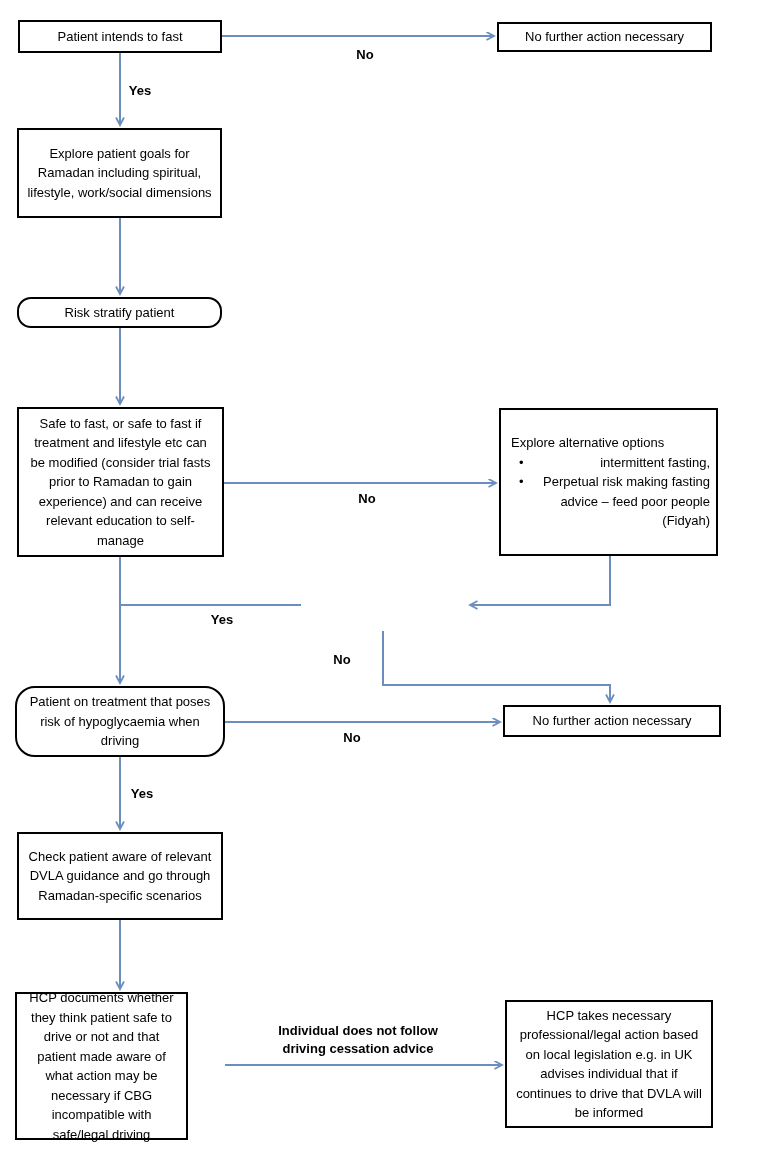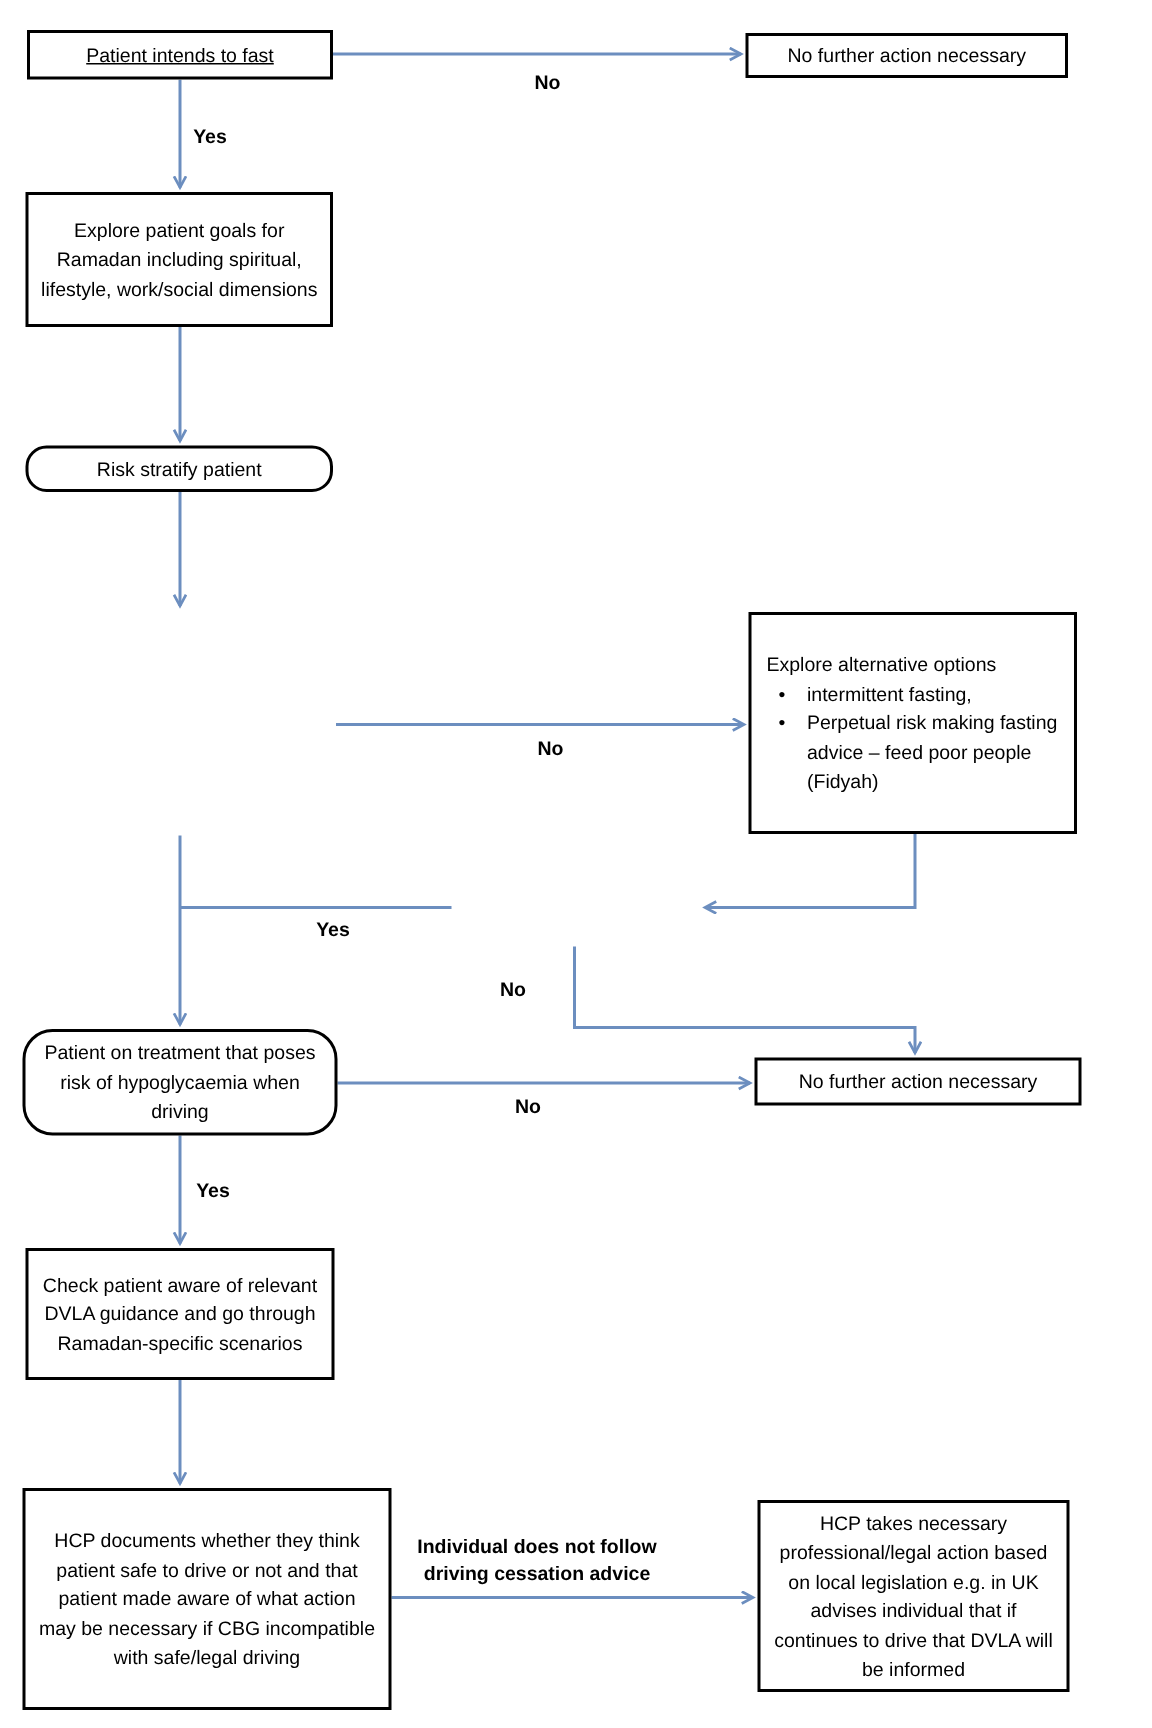--- a/index.html
+++ b/index.html
@@ -29,46 +29,46 @@
     justify-content: center;
     text-align: center;
     font-size: 13px;
     line-height: 1.5;
     padding: 2px 8px;
   }
   .box.list {
     flex-direction: column;
     align-items: flex-start;
     justify-content: center;
-    text-align: left;
+    text-align: right;
     padding: 4px 6px 4px 10px;
   }
   .box.list ul { margin: 0; padding: 0; list-style: none; }
   .box.list li { position: relative; padding-left: 27px; }
   .box.list li::before { content: "\2022"; position: absolute; left: 8px; }
   .edge-label {
     position: absolute;
     z-index: 2;
     font-size: 13px;
     font-weight: bold;
     line-height: 1.4;
     text-align: center;
   }
   
-  #node-patient-intends      { left: 18px;  top: 20px;   width: 204px; height: 33px; text-decoration: underline; }
+  #node-patient-intends      { left: 18px;  top: 20px;   width: 204px; height: 33px; }
   #node-no-action-top        { left: 497px; top: 22px;   width: 215px; height: 30px; }
   #node-explore-goals        { left: 17px;  top: 128px;  width: 205px; height: 90px; }
   #node-risk-stratify        { left: 17px;  top: 297px;  width: 205px; height: 31px; border-radius: 14px; }
   #node-safe-to-fast         { left: 17px;  top: 407px;  width: 207px; height: 150px; }
   #node-explore-alternatives { left: 499px; top: 408px;  width: 219px; height: 148px; }
   #node-still-intending      { left: 301px; top: 580px;  width: 165px; height: 51px; }
   #node-treatment-risk       { left: 15px;  top: 686px;  width: 210px; height: 71px; border-radius: 20px; }
   #node-no-action-bottom     { left: 503px; top: 705px;  width: 218px; height: 32px; }
   #node-check-dvla           { left: 17px;  top: 832px;  width: 206px; height: 88px; }
-  #node-hcp-documents        { left: 15px;  top: 992px;  width: 246px; height: 148px; }
+  #node-hcp-documents        { left: 15px;  top: 992px;  width: 173px; height: 148px; }
   #node-hcp-action           { left: 505px; top: 1000px; width: 208px; height: 128px; }
   
   #label-intends-no    { left: 340px; top: 46px;   width: 50px; }
   #label-intends-yes   { left: 120px; top: 82px;   width: 40px; }
   #label-safe-no       { left: 342px; top: 490px;  width: 50px; }
   #label-still-yes     { left: 200px; top: 611px;  width: 44px; }
   #label-still-no      { left: 318px; top: 651px;  width: 48px; }
   #label-treatment-no  { left: 328px; top: 729px;  width: 48px; }
   #label-treatment-yes { left: 122px; top: 785px;  width: 40px; }
   #label-cessation     { left: 258px; top: 1022px; width: 200px; }
@@ -102,20 +102,21 @@
   </svg>
 
   <div class="box" id="node-patient-intends">Patient intends to fast</div>
 
   <div class="box" id="node-no-action-top">No further action necessary</div>
 
   <div class="box" id="node-explore-goals">Explore patient goals for Ramadan including spiritual, lifestyle, work/social dimensions</div>
 
   <div class="box" id="node-risk-stratify">Risk stratify patient</div>
 
+  <div class="box" id="node-safe-to-fast">Safe to fast, or safe to fast if treatment and lifestyle etc can be modified (consider trial fasts prior to Ramadan to gain experience) and can receive relevant education to self-manage</div>
 
   <div class="box list" id="node-explore-alternatives">
     <div>Explore alternative options</div>
     <ul>
       <li>intermittent fasting,</li>
       <li>Perpetual risk making fasting advice – feed poor people (Fidyah)</li>
     </ul>
   </div>
 
 

